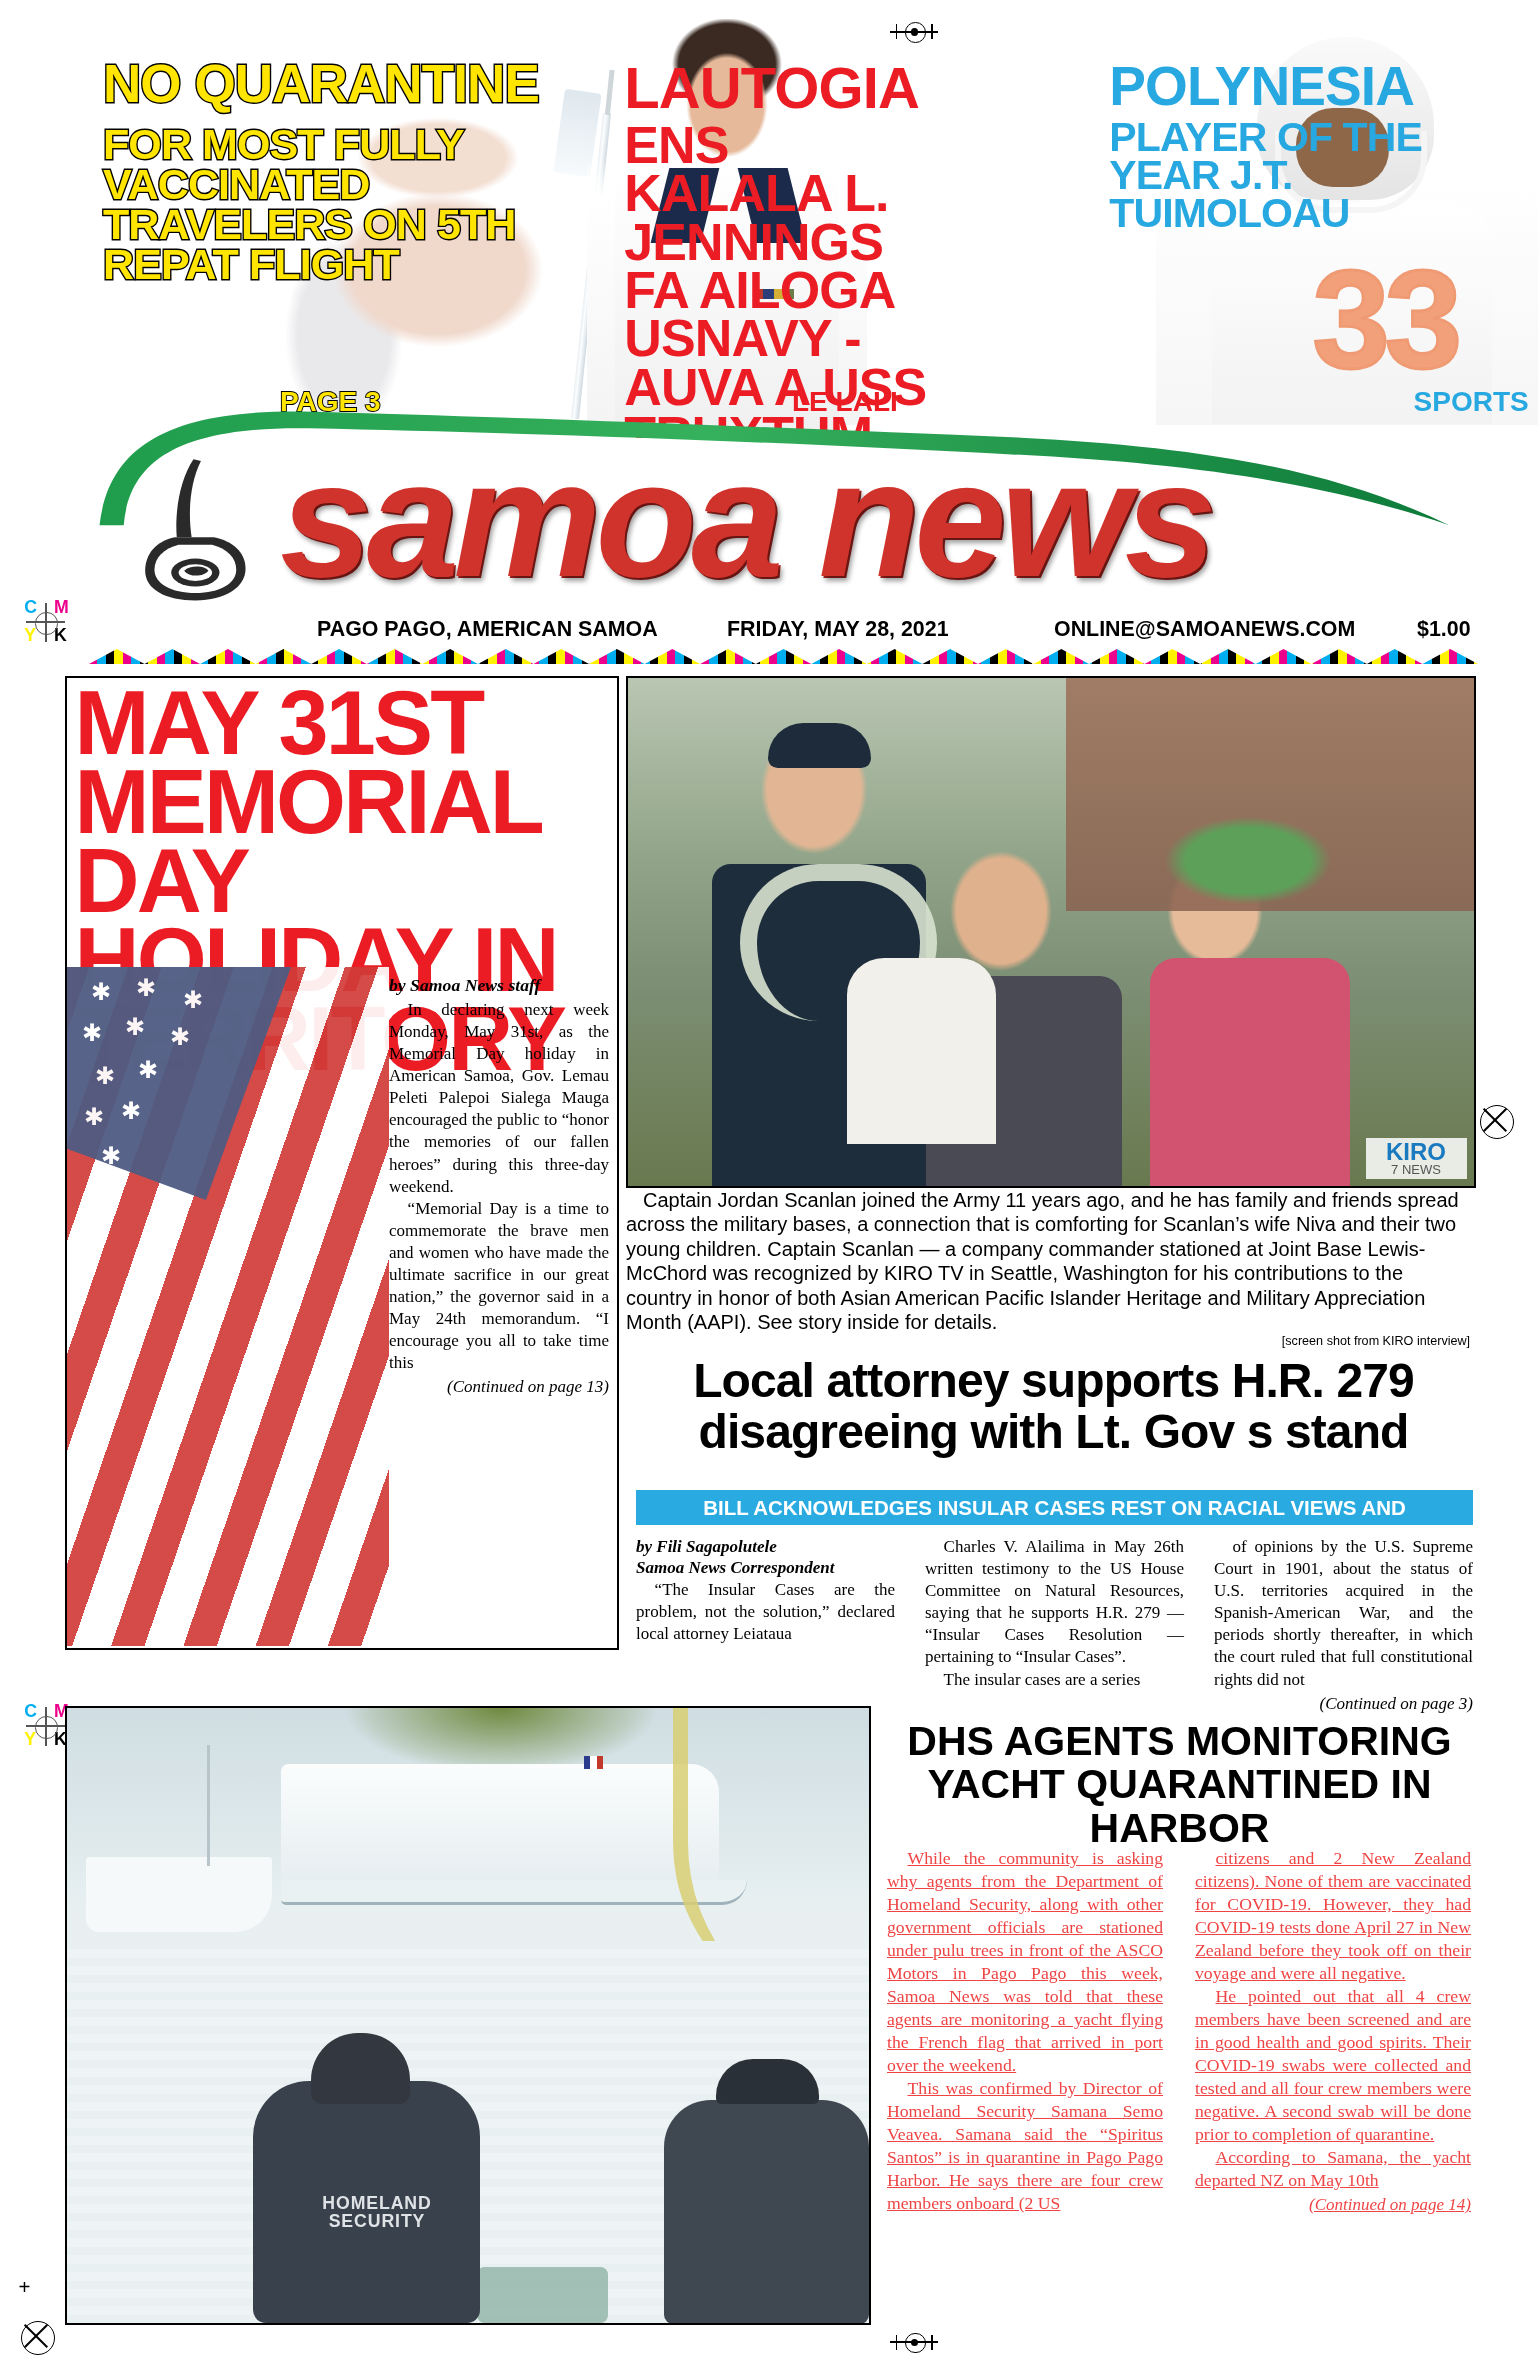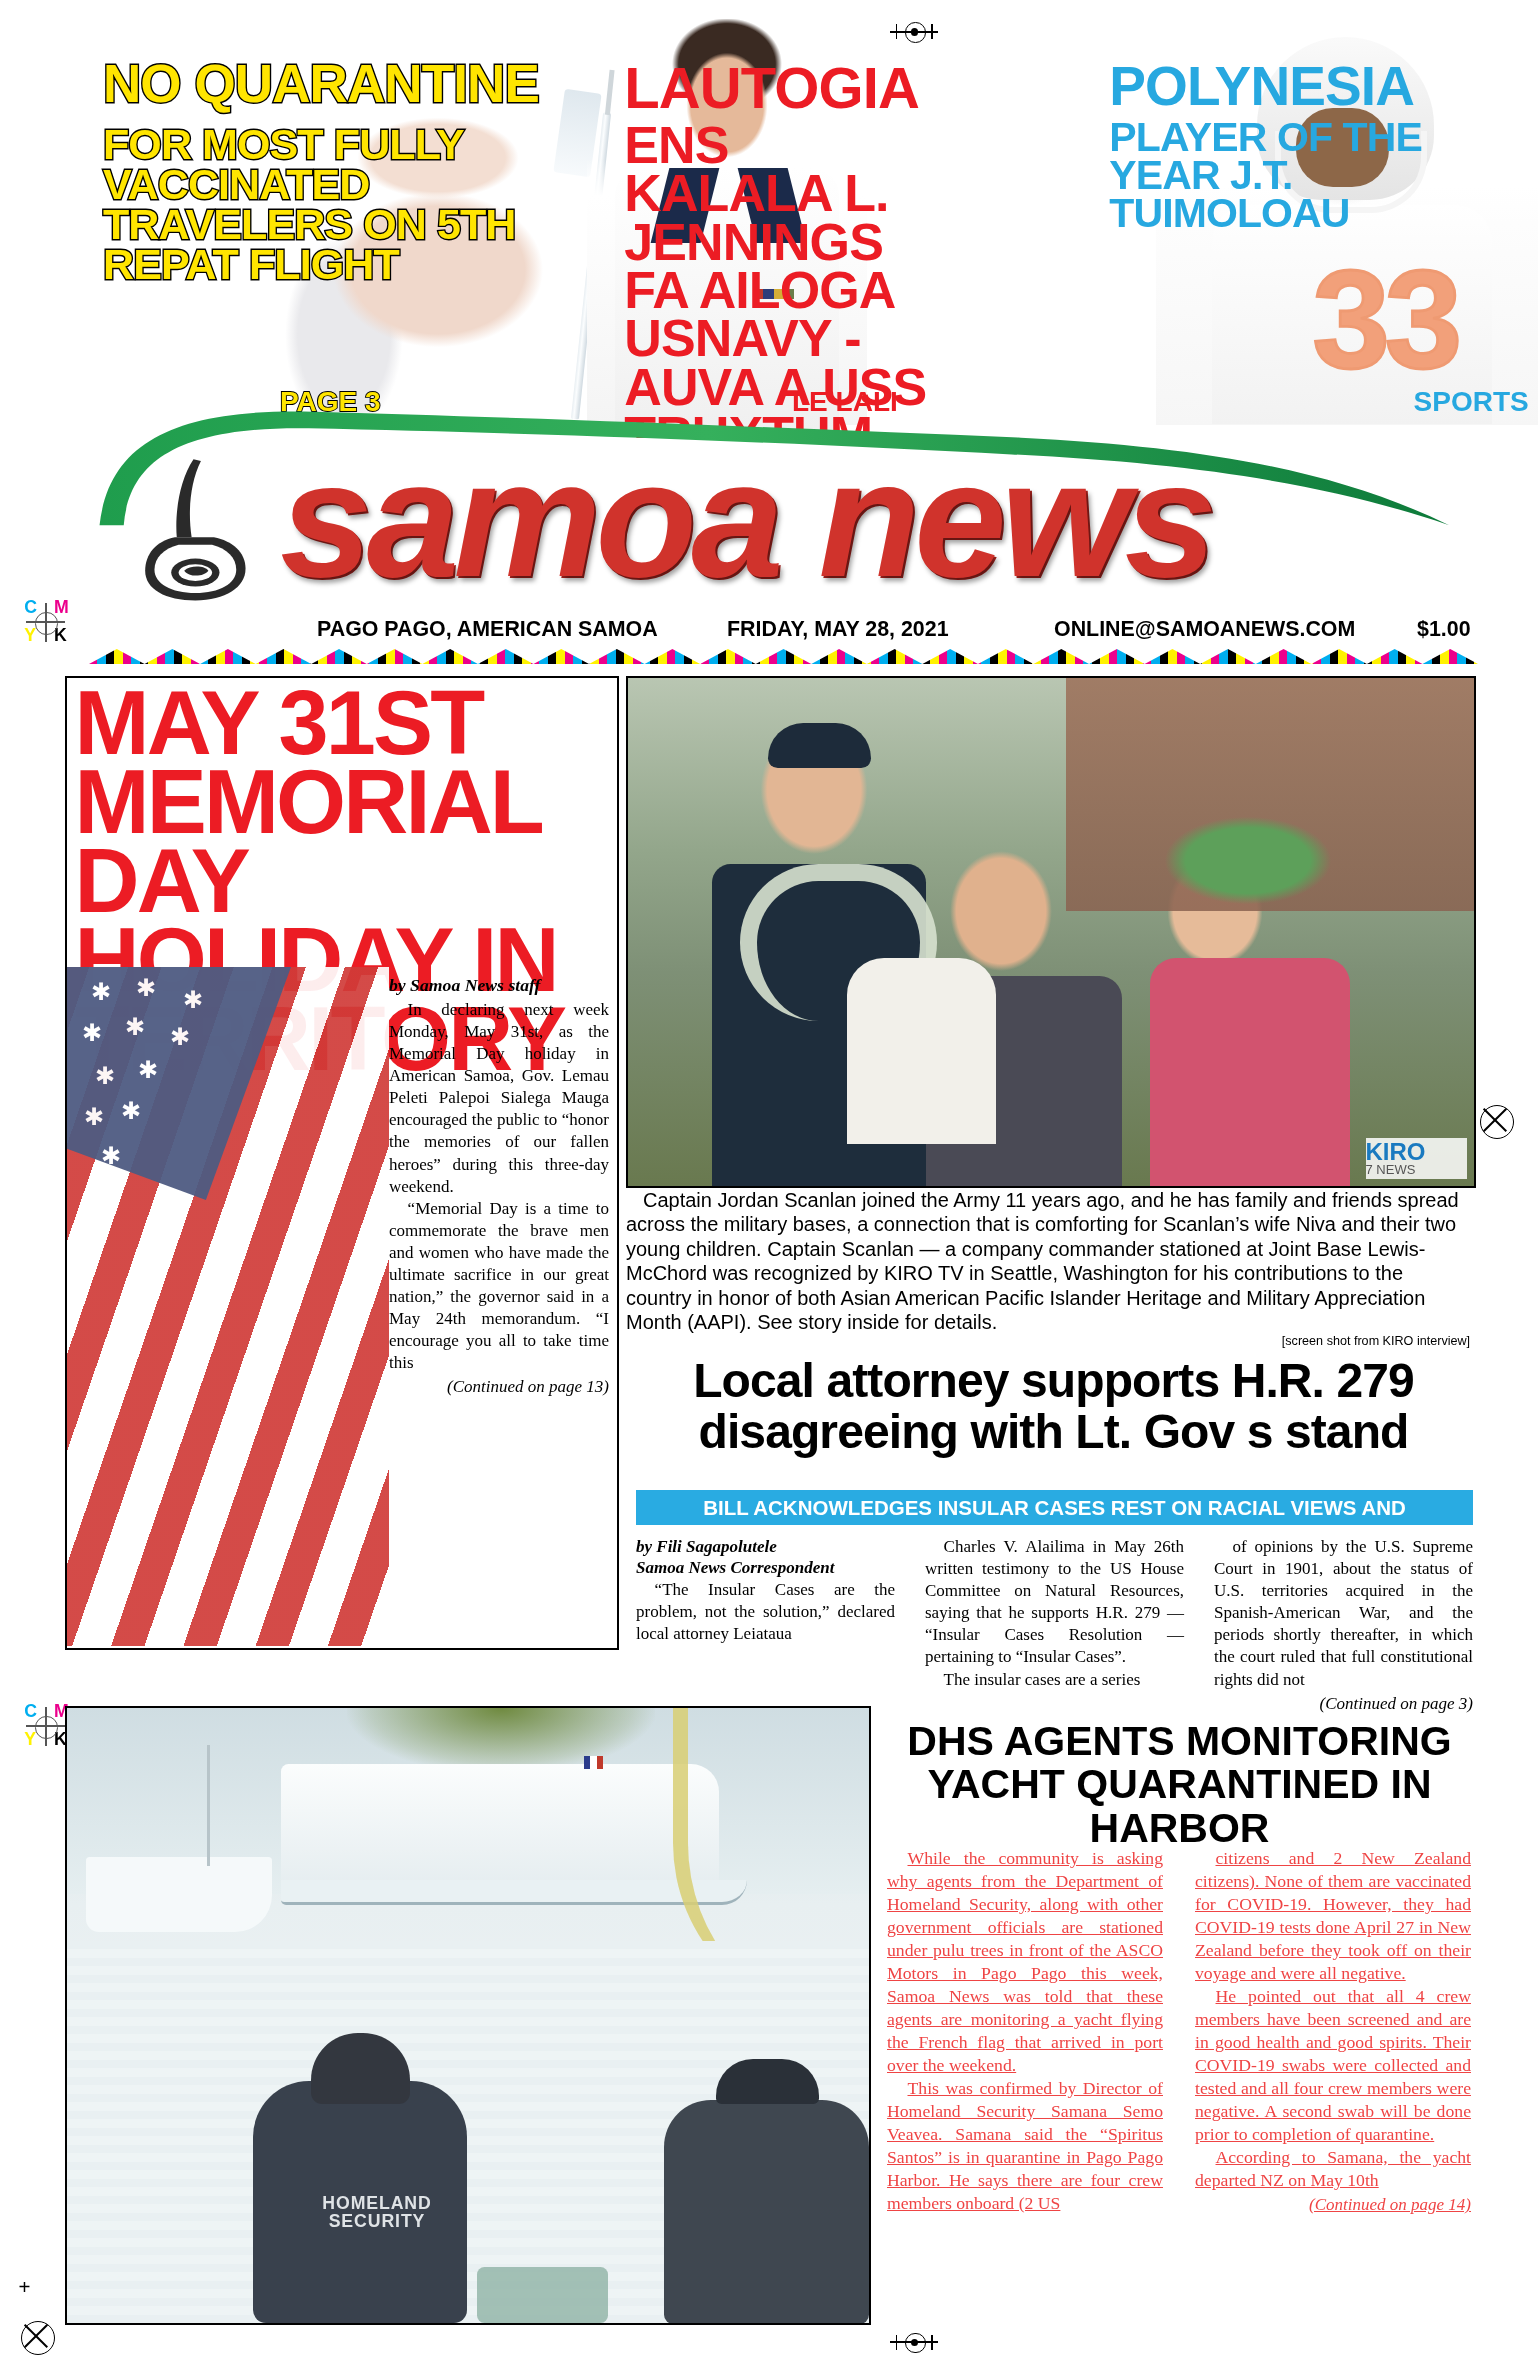--- a/index.html
+++ b/index.html
@@ -137,21 +137,21 @@
       linear-gradient(180deg,#b9c6b2 0%,#93a68b 34%,#7e9076 58%,#69794f 100%);}
   .fam .bldg{position:absolute;left:438px;top:0;width:408px;height:233px;background:linear-gradient(180deg,#9c6f58,#8a6250);opacity:.85;}
   .fam .beret{position:absolute;left:140px;top:45px;width:103px;height:45px;background:#1d2b3a;border-radius:47px 47px 13px 13px;}
   .fam .uniform{position:absolute;left:84px;top:186px;width:214px;height:322px;background:#1e2d3c;border-radius:18.6px 18.6px 0 0;}
   .fam .lei{position:absolute;left:112px;top:186px;width:163px;height:140px;border:17px solid #d8e2d0;border-radius:84px;border-bottom:none;opacity:.9;}
   .fam .dress{position:absolute;left:298px;top:298px;width:196px;height:210px;background:#4a4a55;border-radius:22.4px 22.4px 0 0;}
   .fam .kid{position:absolute;left:219px;top:280px;width:149px;height:186px;background:#f2f0ea;border-radius:37px 37px 0 0;}
   .fam .girl{position:absolute;left:522px;top:280px;width:200px;height:228px;background:#d2536f;border-radius:26px 26px 0 0;}
   .fam .crown{position:absolute;left:522px;top:131px;width:196px;height:103px;background:radial-gradient(ellipse at center,#5da05a 0%,#5da05a 45%,rgba(93,160,90,0) 60%);}
   .kiro{position:absolute;right:7.5px;bottom:7.5px;width:101px;height:41px;background:rgba(255,255,255,.85);
-    color:#1a7ac0;font-weight:bold;font-size:24px;text-align:left;line-height:28px;font-family:"Liberation Sans",sans-serif;}
+    color:#1a7ac0;font-weight:bold;font-size:24px;text-align:center;line-height:28px;font-family:"Liberation Sans",sans-serif;}
   .kiro small{display:block;font-size:13px;color:#555;line-height:8.4px;font-weight:normal;}
 
   .photo-cap{position:absolute;left:626px;top:1188px;width:846px;
     font-family:"Liberation Sans",sans-serif;font-stretch:condensed;font-size:20px;line-height:1.22;text-align:left;color:#000;}
   .photo-cap p{margin:0;text-indent:17px;}
   .credit{position:absolute;right:1.9px;font-size:12.6px;font-family:"Liberation Sans",sans-serif;font-stretch:condensed;color:#000;}
 
   
   .hr-head{position:absolute;left:634px;top:1356px;width:839px;text-align:center;
     font-family:"Liberation Sans",sans-serif;font-weight:bold;font-size:48px;line-height:1.06;color:#000;letter-spacing:-0.9px;}
@@ -180,21 +180,21 @@
   .harbor .boat1b{position:absolute;left:214px;top:172px;width:466px;height:22.4px;background:#e9f1f3;border-radius:0 0 37px 7.5px;border-bottom:3.7px solid #9fb3bb;}
   .harbor .boat2{position:absolute;left:18.6px;top:149px;width:186px;height:75px;background:#f5f9fa;border-radius:3.7px 3.7px 37px 13px;}
   .harbor .mast{position:absolute;left:140px;top:37px;width:2.8px;height:121px;background:#b7c4c9;}
   .harbor .flag{position:absolute;left:517px;top:48px;width:18.6px;height:13px;background:linear-gradient(90deg,#2b3c8c 33%,#fff 33% 66%,#c0392b 66%);}
   .harbor .tree{position:absolute;left:606px;top:-14px;width:242px;height:326px;
     border-left:15px solid #d9cf74;border-radius:0 0 0 177px;opacity:.85;}
   .harbor .leaf{position:absolute;left:280px;top:0;width:308px;height:65px;
     background:radial-gradient(ellipse at top,#6f8a3f 0%,rgba(111,138,63,.2) 60%,rgba(255,255,255,0) 72%);}
   .harbor .water{position:absolute;left:0;top:233px;width:100%;height:382px;
     background:repeating-linear-gradient(180deg,#e9f0f2 0 8.4px,#eef4f5 8.4px 17px);}
-  .harbor .man1{position:absolute;left:186px;top:373px;width:214px;height:242px;background:#39414d;border-radius:56px 56px 13px 13px;}
+  .harbor .man1{position:absolute;left:186px;top:373px;width:214px;height:242px;background:#39414d;border-radius:56px 56px 13px 13px;padding-left:13px;}
   .harbor .man1 .hd{position:absolute;left:58px;top:-48px;width:99px;height:71px;background:#33373f;border-radius:47px 47px 11.2px 11.2px;}
   .harbor .hstxt{position:absolute;left:54px;top:114px;width:140px;text-align:center;color:#dfe3e6;
      font-family:"Liberation Sans",sans-serif;font-weight:bold;font-size:17.7px;line-height:17.7px;letter-spacing:0.9px;}
   .harbor .man2{position:absolute;left:597px;top:392px;width:205px;height:224px;background:#3f4750;border-radius:47px 47px 9.3px 9.3px;}
   .harbor .man2 .cap{position:absolute;left:52px;top:-41px;width:103px;height:45px;background:#2a3038;border-radius:37px 37px 5.6px 5.6px;}
   .harbor .chair1{position:absolute;left:219px;top:550px;width:163px;height:65px;background:#7fa89a;border-radius:7.5px;opacity:.8;}
   .harbor .chair2{position:absolute;left:410px;top:559px;width:131px;height:56px;background:#8fb3a5;border-radius:7.5px;opacity:.8;}
 
   .plus{position:absolute;font-size:20.5px;color:#000;font-family:"Liberation Sans",sans-serif;}
 </style>

